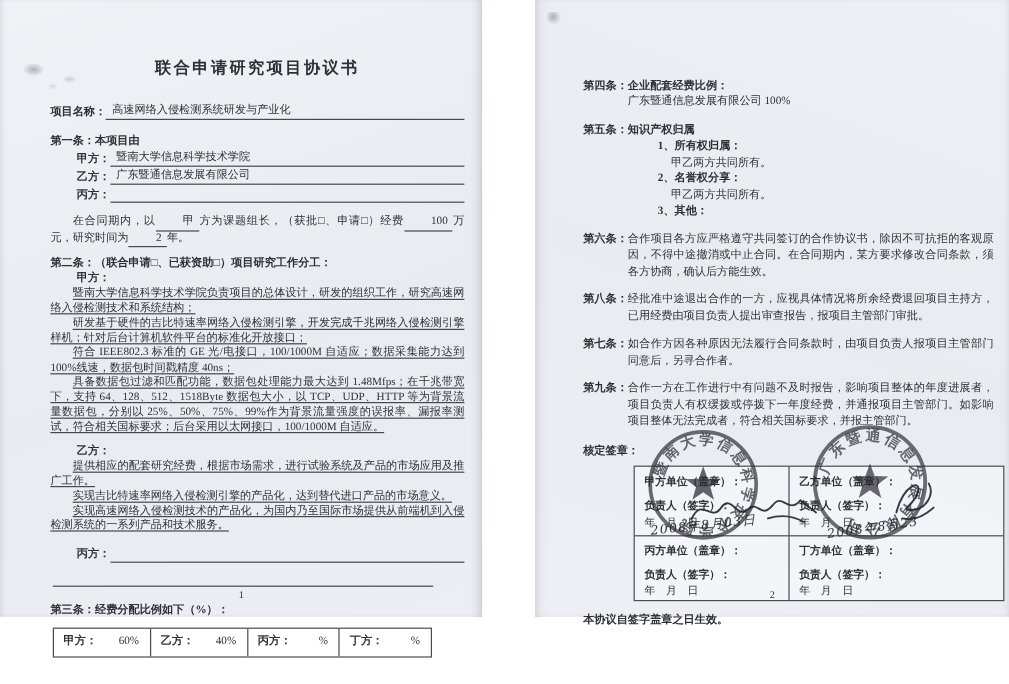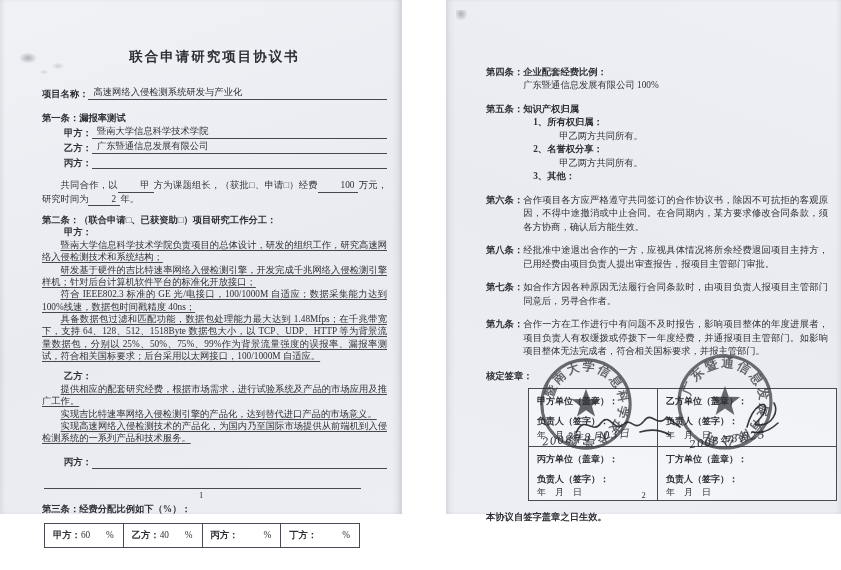--- a/index.html
+++ b/index.html
@@ -48,29 +48,29 @@
     text-decoration:underline;text-underline-offset:2px;text-decoration-color:#474752;}
 
   .pc-row{margin-top:10px;}
   .blank2{border-bottom:1px solid #474752;height:18px;margin:0 26px 0 2px;}
 
   .fee-head{font-weight:bold;margin:14px 0 0;}
   .fee-table{display:flex;width:314px;border:1px solid #4a4a55;margin:8px 0 0 2px;background:rgba(255,255,255,.35);}
   .fee-cell{flex:1;display:flex;align-items:baseline;padding:5px 6px 6px 8px;border-left:1px solid #4a4a55;}
   .fee-cell.first{border-left:none;}
   .fee-label{font-weight:bold;white-space:nowrap;}
-  .fee-value{margin-left:0;}
+  .fee-value{margin-left:18px;}
   .fee-unit{margin-left:auto;padding-right:3px;}
 
   .pageno{position:absolute;bottom:13px;left:0;width:100%;text-align:center;font-size:8.5px;}
 
   .art{display:flex;margin-bottom:10px;}
   .art-label{font-weight:bold;white-space:nowrap;}
   .art-body{flex:1;text-align:justify;}
-  .a5-item{margin-left:10px;font-weight:bold;}
+  .a5-item{margin-left:25px;font-weight:bold;}
   .a5-val{margin-left:36px;}
 
   .sign-head{font-weight:bold;margin:12px 0 4px;}
   .sign-table{display:grid;grid-template-columns:128px 179px;grid-template-rows:57px 54px;
     border:1px solid #4a4a55;width:307px;margin-left:42px;box-sizing:content-box;background:rgba(255,255,255,.4);}
   .sign-cell{box-sizing:border-box;display:flex;flex-direction:column;
     padding:6px 6px 4px 8px;font-size:9px;border-left:1px solid #4a4a55;border-top:1px solid #4a4a55;}
   .sign-cell.no-bl{border-left:none;}
   .sign-cell.no-bt{border-top:none;}
   .cell-line1{font-weight:bold;}
@@ -96,35 +96,35 @@
 <div class="page" id="page-1">
   <div class="inner1">
 
     <h1 class="doc-title">联合申请研究项目协议书</h1>
 
     <div class="proj-row">
       <span class="lead-label">项目名称：</span>
       <span class="fill-line">高速网络入侵检测系统研发与产业化</span>
     </div>
 
-    <div class="art-head">第一条：漏报率测试</div>
+    <div class="art-head">第一条：本项目由</div>
     <div class="field-row">
       <span class="lead-label">甲方：</span>
       <span class="fill-line">暨南大学信息科学技术学院</span>
     </div>
     <div class="field-row">
       <span class="lead-label">乙方：</span>
       <span class="fill-line">广东暨通信息发展有限公司</span>
     </div>
     <div class="field-row">
       <span class="lead-label">丙方：</span>
       <span class="fill-line"></span>
     </div>
 
-    <p class="coop"><span>共同合作，以</span><span class="blank-val">甲</span><span>方为课题组长，（获批□、申请□）经费</span><span class="blank-val">100</span><span>万元，研究时间为</span><span class="blank-val">2</span><span>年。</span></p>
+    <p class="coop"><span>在合同期内，以</span><span class="blank-val">甲</span><span>方为课题组长，（获批□、申请□）经费</span><span class="blank-val">100</span><span>万元，研究时间为</span><span class="blank-val">2</span><span>年。</span></p>
 
     <div class="art-head">第二条：（联合申请□、已获资助□）项目研究工作分工：</div>
     <div class="party-label">甲方：</div>
     <p class="u-para">暨南大学信息科学技术学院负责项目的总体设计，研发的组织工作，研究高速网络入侵检测技术和系统结构；</p>
     <p class="u-para">研发基于硬件的吉比特速率网络入侵检测引擎，开发完成千兆网络入侵检测引擎样机；针对后台计算机软件平台的标准化开放接口；</p>
     <p class="u-para">符合 IEEE802.3 标准的 GE 光/电接口，100/1000M 自适应；数据采集能力达到 100%线速，数据包时间戳精度 40ns；</p>
     <p class="u-para">具备数据包过滤和匹配功能，数据包处理能力最大达到 1.48Mfps；在千兆带宽下，支持 64、128、512、1518Byte 数据包大小，以 TCP、UDP、HTTP 等为背景流量数据包，分别以 25%、50%、75%、99%作为背景流量强度的误报率、漏报率测试，符合相关国标要求；后台采用以太网接口，100/1000M 自适应。</p>
     <div class="party-label gap">乙方：</div>
     <p class="u-para">提供相应的配套研究经费，根据市场需求，进行试验系统及产品的市场应用及推广工作。</p>
     <p class="u-para">实现吉比特速率网络入侵检测引擎的产品化，达到替代进口产品的市场意义。</p>

